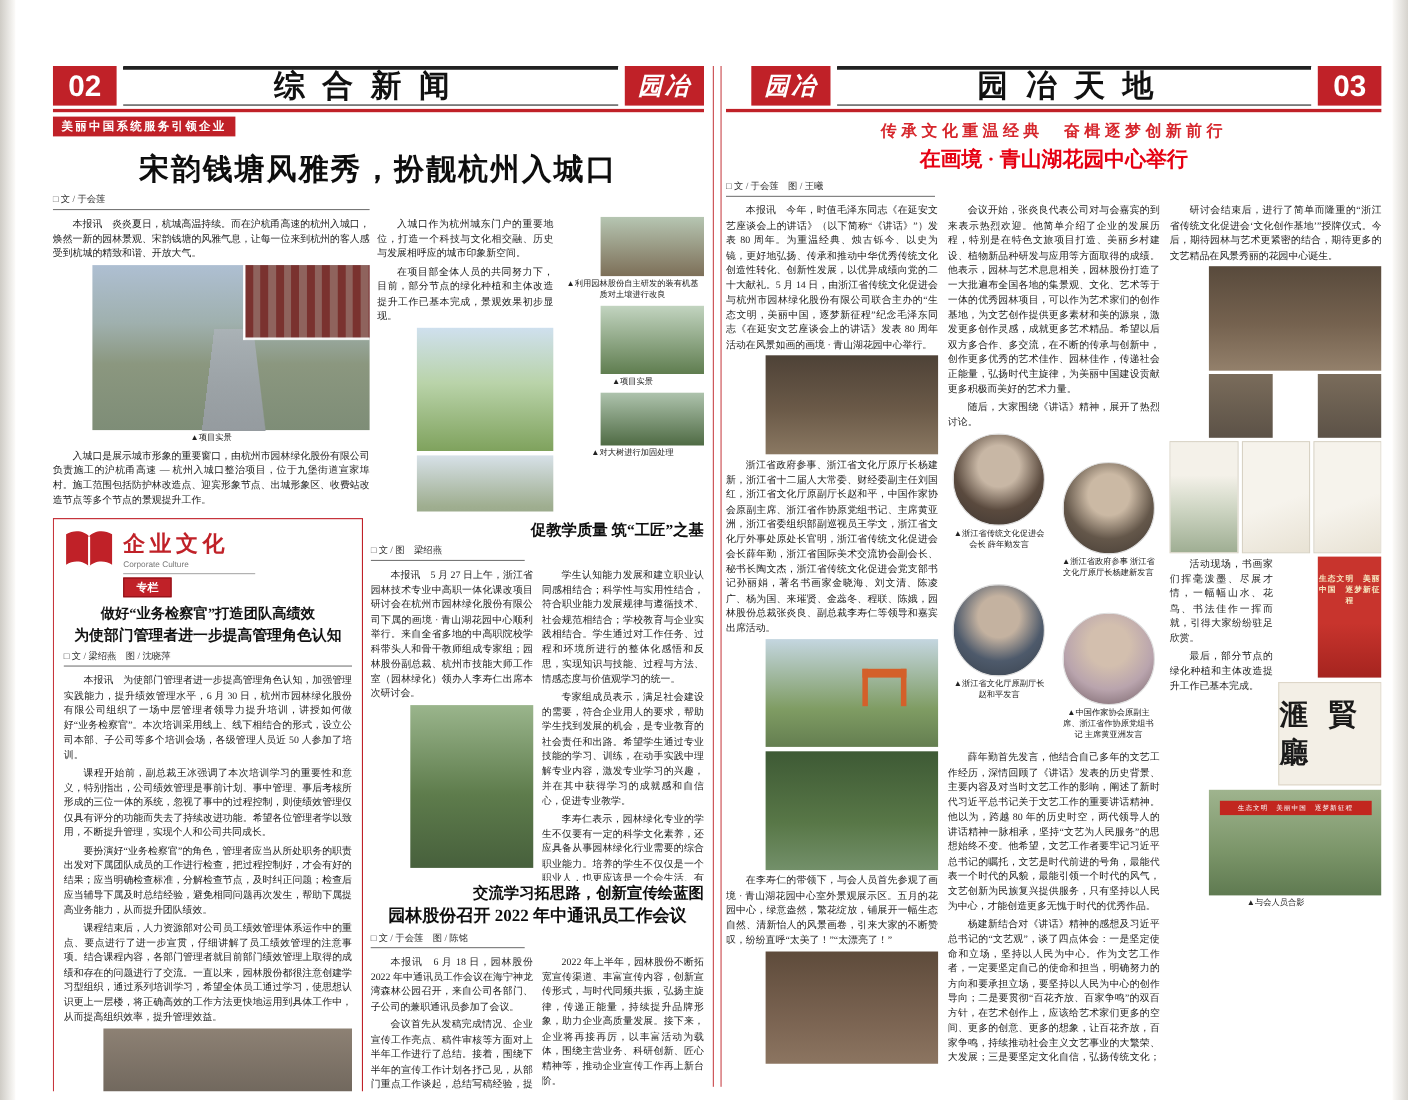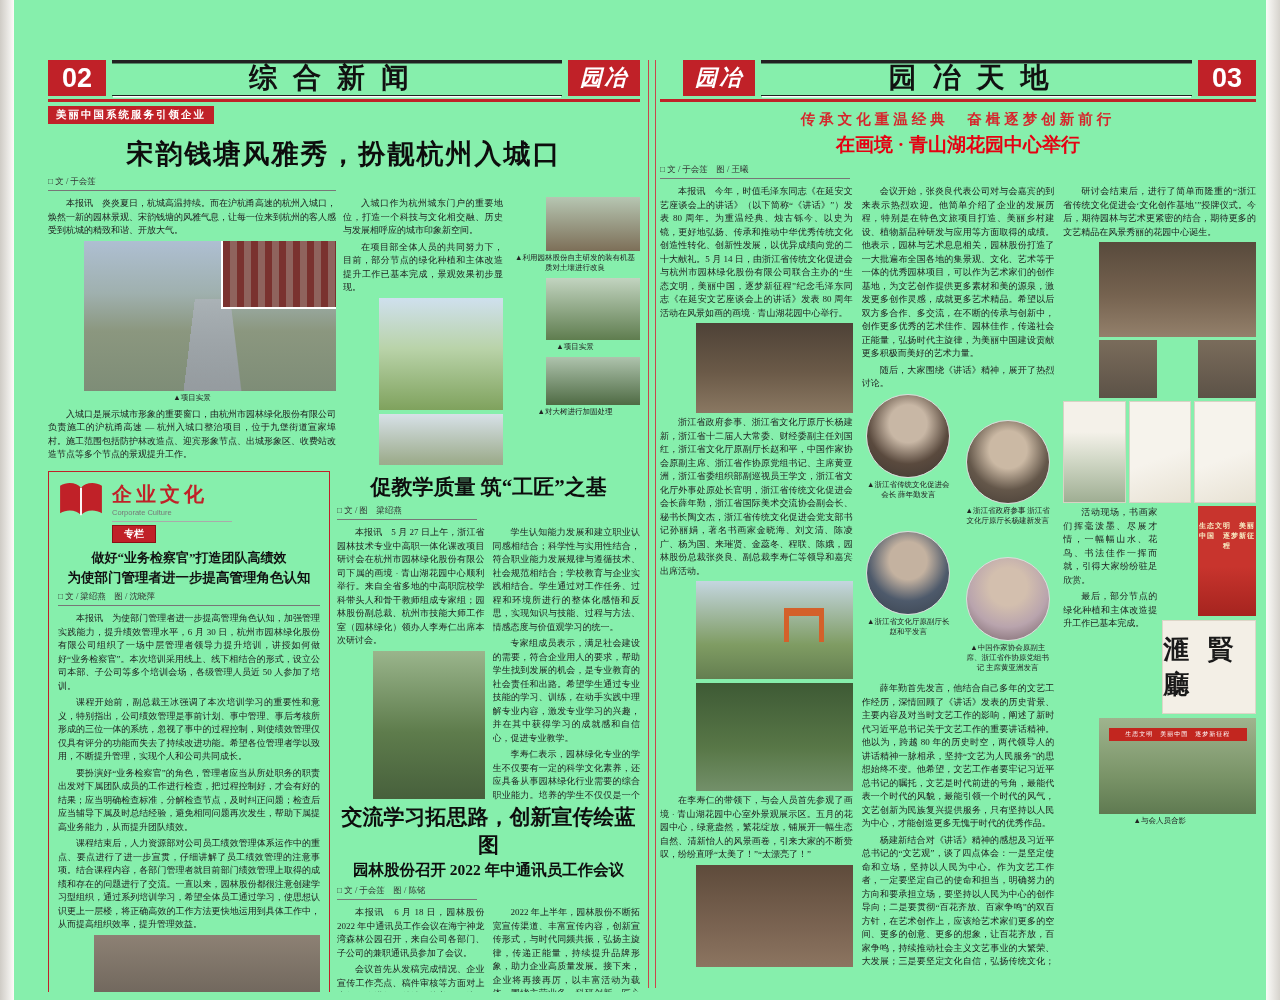--- a/index.html
+++ b/index.html
@@ -1,17 +1,17 @@
 <!DOCTYPE html>
 <html><head>
 <meta charset="utf-8">
 <style>
   html,body{margin:0;padding:0;}
   body{background:#e9e7e2;font-family:"Liberation Serif","DejaVu Serif",serif;}
-  .canvas{position:relative;width:1280px;height:1000px;background:#86efac;overflow:hidden;}
+  .canvas{position:relative;width:1280px;height:1000px;background:#ffffff;overflow:hidden;}
   .scan-edge{position:absolute;top:0;height:1000px;width:14px;}
   .scan-edge.left{left:0;background:linear-gradient(90deg,#cfccc6,#fcfbf9);}
   .scan-edge.right{right:0;background:linear-gradient(270deg,#d6d3cd,#fcfbf9);}
   .gutter-line{position:absolute;top:60px;height:928px;width:1px;background:#c9474b;}
   .g1{left:648px;} .g2{left:655px;}
 
   .page{position:absolute;top:60px;height:932px;overflow:hidden;}
   .page-left{left:48px;width:592px;}
   .page-right{left:660px;width:596px;}
 
@@ -56,21 +56,21 @@
   .cb-logo{display:flex;align-items:flex-start;gap:8px;margin-bottom:4px;}
   .cb-logo-txt{display:flex;flex-direction:column;}
   .cb-cn{color:#c02128;font-size:20px;font-weight:bold;letter-spacing:4px;}
   .cb-en{font-family:"Liberation Sans",sans-serif;font-size:7.5px;color:#777;border-bottom:1px solid #aaa;padding-bottom:4px;width:120px;}
   .cb-tag{display:inline-block;background:#c02128;color:#fff;font-size:10px;font-weight:bold;padding:1px 7px;margin-top:3px;
     border:1px solid #8c1016;width:28px;text-align:center;}
   .cb-h1{font-size:13px;font-weight:bold;text-align:center;color:#111;margin:6px 0 2px 0;}
   .cb-h2{font-size:13.5px;font-weight:bold;text-align:center;color:#111;margin:0 0 4px 0;}
   .ph-training{height:108px;background:linear-gradient(180deg,#8d8174,#6e655b 60%,#55504a);}
   .right-stack{width:303px;margin-left:7px;}
-  .sec-h1{font-size:21px;font-weight:bold;text-align:center;color:#0d0d0d;margin:2px 0 1px 0;}
+  .sec-h1{font-size:14px;font-weight:bold;text-align:right;color:#0d0d0d;margin:2px 0 1px 0;}
   .sec-h2{font-size:15.5px;font-weight:bold;text-align:center;color:#0d0d0d;margin:0 0 3px 0;}
   .two-col{display:flex;gap:8px;}
   .two-col>div{flex:1;overflow:hidden;}
   .ph-garden{height:148px;background:linear-gradient(180deg,#9ab58c 0%,#5e7c4c 55%,#47603c 100%);}
   .edu-block{height:330px;overflow:hidden;}
   .meeting-block{height:auto;}
 
   
   .kicker{color:#d6262c;font-size:14.5px;font-weight:bold;text-align:center;letter-spacing:4px;margin-top:8px;}
   .red-h1{color:#e60012;font-size:20px;font-weight:bold;text-align:center;letter-spacing:1px;margin:5px 0 0 0;}

